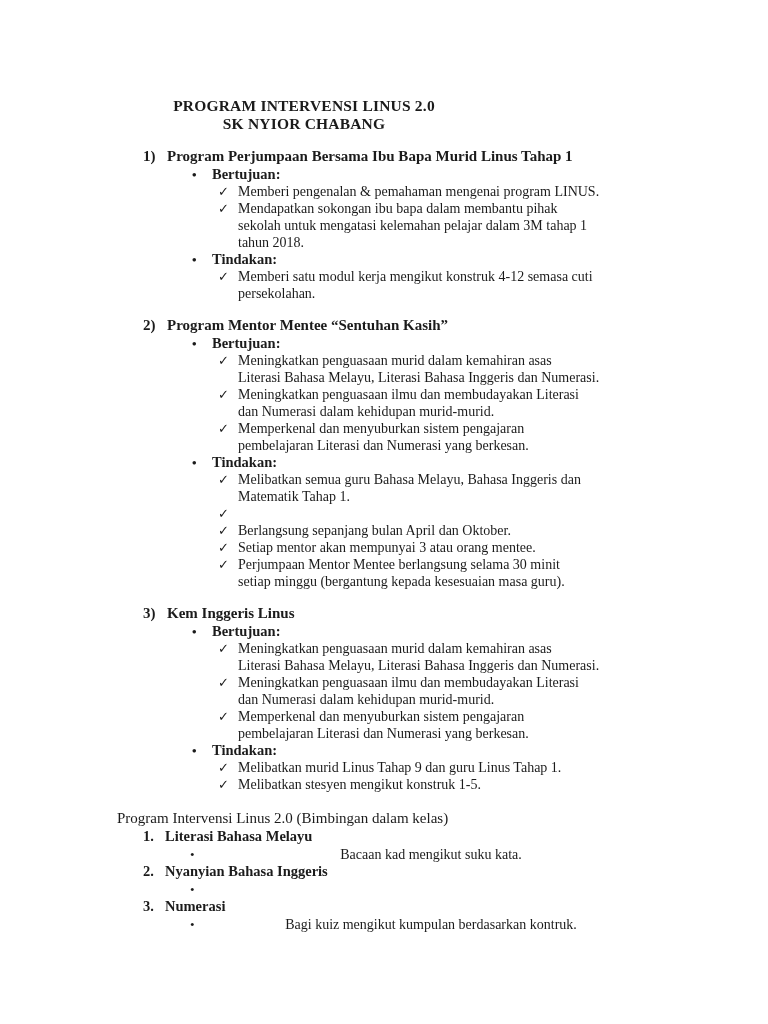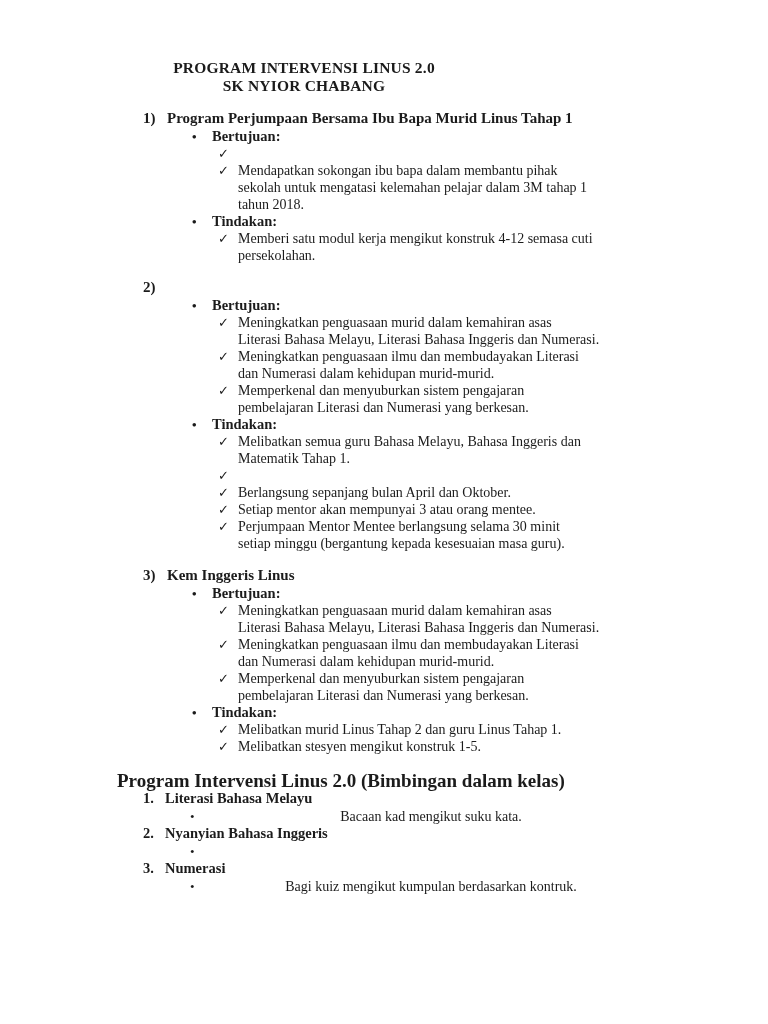--- a/index.html
+++ b/index.html
@@ -2,40 +2,40 @@
 <html><head>
 <meta charset="utf-8">
 <style>
   html, body { margin: 0; padding: 0; background: #ffffff; }
   body {
     width: 768px; height: 1024px; overflow: hidden;
     font-family: "Liberation Serif", "DejaVu Serif", serif;
     color: #1b1b1b;
     -webkit-font-smoothing: antialiased;
   }
-  .page { width: 608px; height: 1024px; background: #ffffff; padding-top: 59px; box-sizing: border-box; }
+  .page { width: 608px; height: 1024px; background: #ffffff; padding-top: 97px; box-sizing: border-box; }
 
   .title-block { text-align: center; font-weight: 700; font-size: 15.5px; line-height: 17.5px; letter-spacing: 0.2px; }
 
   #sections-root { margin-top: 15px; }
   .section { margin-bottom: 14px; }
 
   .sec-heading { display: flex; padding-left: 143px; font-weight: 700; font-size: 15px; line-height: 19px; }
   .sec-num { flex: none; width: 24px; }
   .sec-title { flex: none; max-width: 510px; }
 
   .group-label-row { display: flex; padding-left: 192px; font-weight: 700; font-size: 14.5px; line-height: 17px; }
   .bullet-glyph { flex: none; width: 20px; font-size: 13px; }
 
   .check-row { display: flex; padding-left: 218px; font-size: 14px; line-height: 17px; }
   .check-glyph { flex: none; width: 20px; font-size: 13px; }
   .check-text { flex: none; width: 428px; white-space: pre-line; }
 
   #footer-root { margin-top: 16px; }
-  .footer-heading { padding-left: 117px; font-weight: 700; font-size: 19px; line-height: 19px; }
+  .footer-heading { padding-left: 117px; font-weight: 400; font-size: 15px; line-height: 19px; }
   .f-item-row { display: flex; padding-left: 143px; font-weight: 700; font-size: 14.5px; line-height: 17.5px; }
   .f-num { flex: none; width: 22px; }
   .f-bullet-row { display: flex; padding-left: 190px; font-size: 14px; line-height: 17.5px; }
   .f-bullet { flex: none; width: 21px; font-size: 13px; }
   .f-text { flex: none; width: 440px; white-space: pre-line; text-align: center; }
 </style>
 </head>
 <body>
 
 <div class="page">
@@ -50,40 +50,42 @@
         <div class="sec-heading">
           <span class="sec-num">1)</span>
           <span class="sec-title">Program Perjumpaan Bersama Ibu Bapa Murid Linus Tahap 1</span>
         </div>
         <div class="group-label-row">
           <span class="bullet-glyph">•</span>
           <span>Bertujuan:</span>
         </div>
         <div class="check-row">
           <span class="check-glyph">✓</span>
+          <span class="check-text">Memberi pengenalan &amp; pemahaman mengenai program LINUS.</span>
         </div>
         <div class="check-row">
           <span class="check-glyph">✓</span>
           <span class="check-text">Mendapatkan sokongan ibu bapa dalam membantu pihak
 sekolah untuk mengatasi kelemahan pelajar dalam 3M tahap 1
 tahun 2018.</span>
         </div>
         <div class="group-label-row">
           <span class="bullet-glyph">•</span>
           <span>Tindakan:</span>
         </div>
         <div class="check-row">
           <span class="check-glyph">✓</span>
           <span class="check-text">Memberi satu modul kerja mengikut konstruk 4-12 semasa cuti
 persekolahan.</span>
         </div>
       </div>
       <div class="section">
         <div class="sec-heading">
           <span class="sec-num">2)</span>
+          <span class="sec-title">Program Mentor Mentee “Sentuhan Kasih”</span>
         </div>
         <div class="group-label-row">
           <span class="bullet-glyph">•</span>
           <span>Bertujuan:</span>
         </div>
         <div class="check-row">
           <span class="check-glyph">✓</span>
           <span class="check-text">Meningkatkan penguasaan murid dalam kemahiran asas
 Literasi Bahasa Melayu, Literasi Bahasa Inggeris dan Numerasi.</span>
         </div>
@@ -146,21 +148,21 @@
           <span class="check-glyph">✓</span>
           <span class="check-text">Memperkenal dan menyuburkan sistem pengajaran
 pembelajaran Literasi dan Numerasi yang berkesan.</span>
         </div>
         <div class="group-label-row">
           <span class="bullet-glyph">•</span>
           <span>Tindakan:</span>
         </div>
         <div class="check-row">
           <span class="check-glyph">✓</span>
-          <span class="check-text">Melibatkan murid Linus Tahap 2 dan guru Linus Tahap 1.</span>
+          <span class="check-text">Melibatkan murid Linus Tahap 9 dan guru Linus Tahap 1.</span>
         </div>
         <div class="check-row">
           <span class="check-glyph">✓</span>
           <span class="check-text">Melibatkan stesyen mengikut konstruk 1-5.</span>
         </div>
       </div>
     </div>
 
   <div id="footer-root">
       <div class="footer-heading">Program Intervensi Linus 2.0 (Bimbingan dalam kelas)</div>

